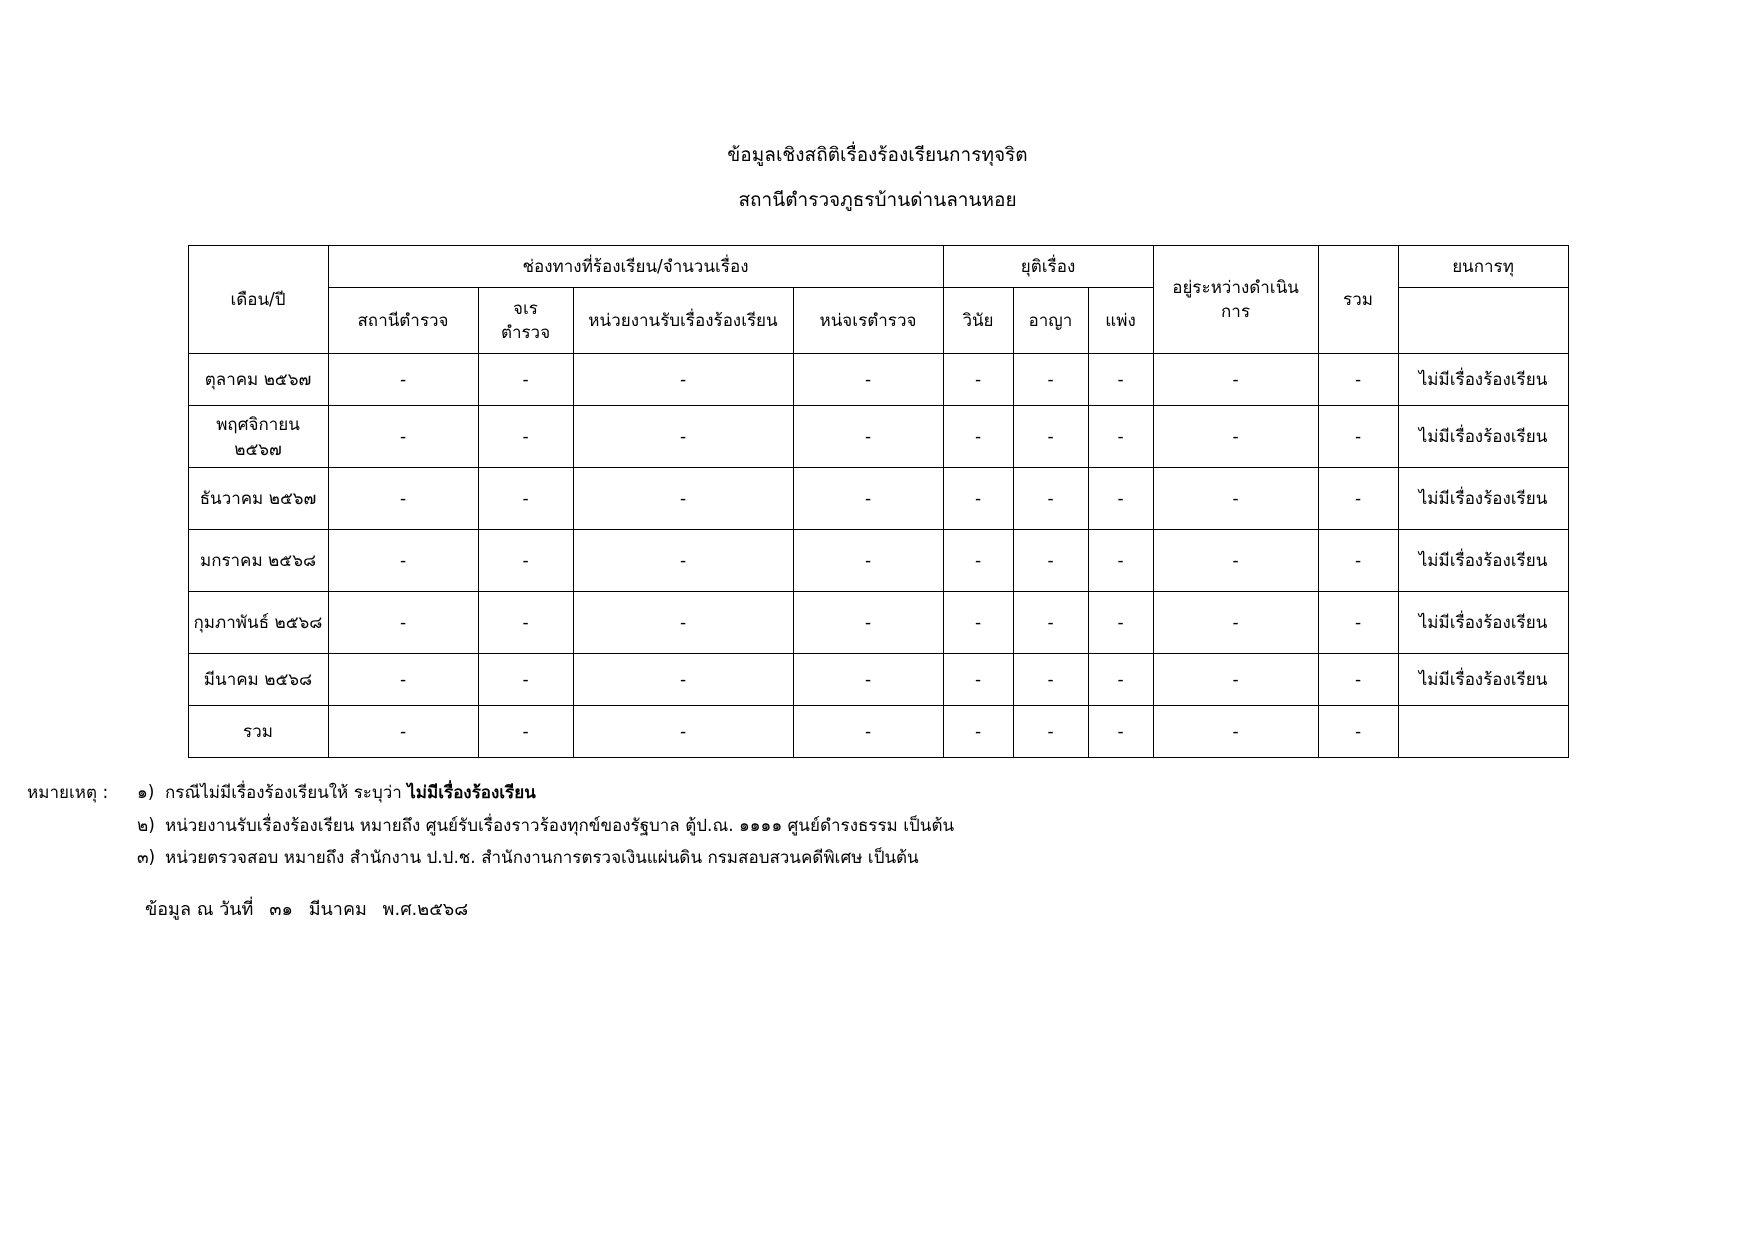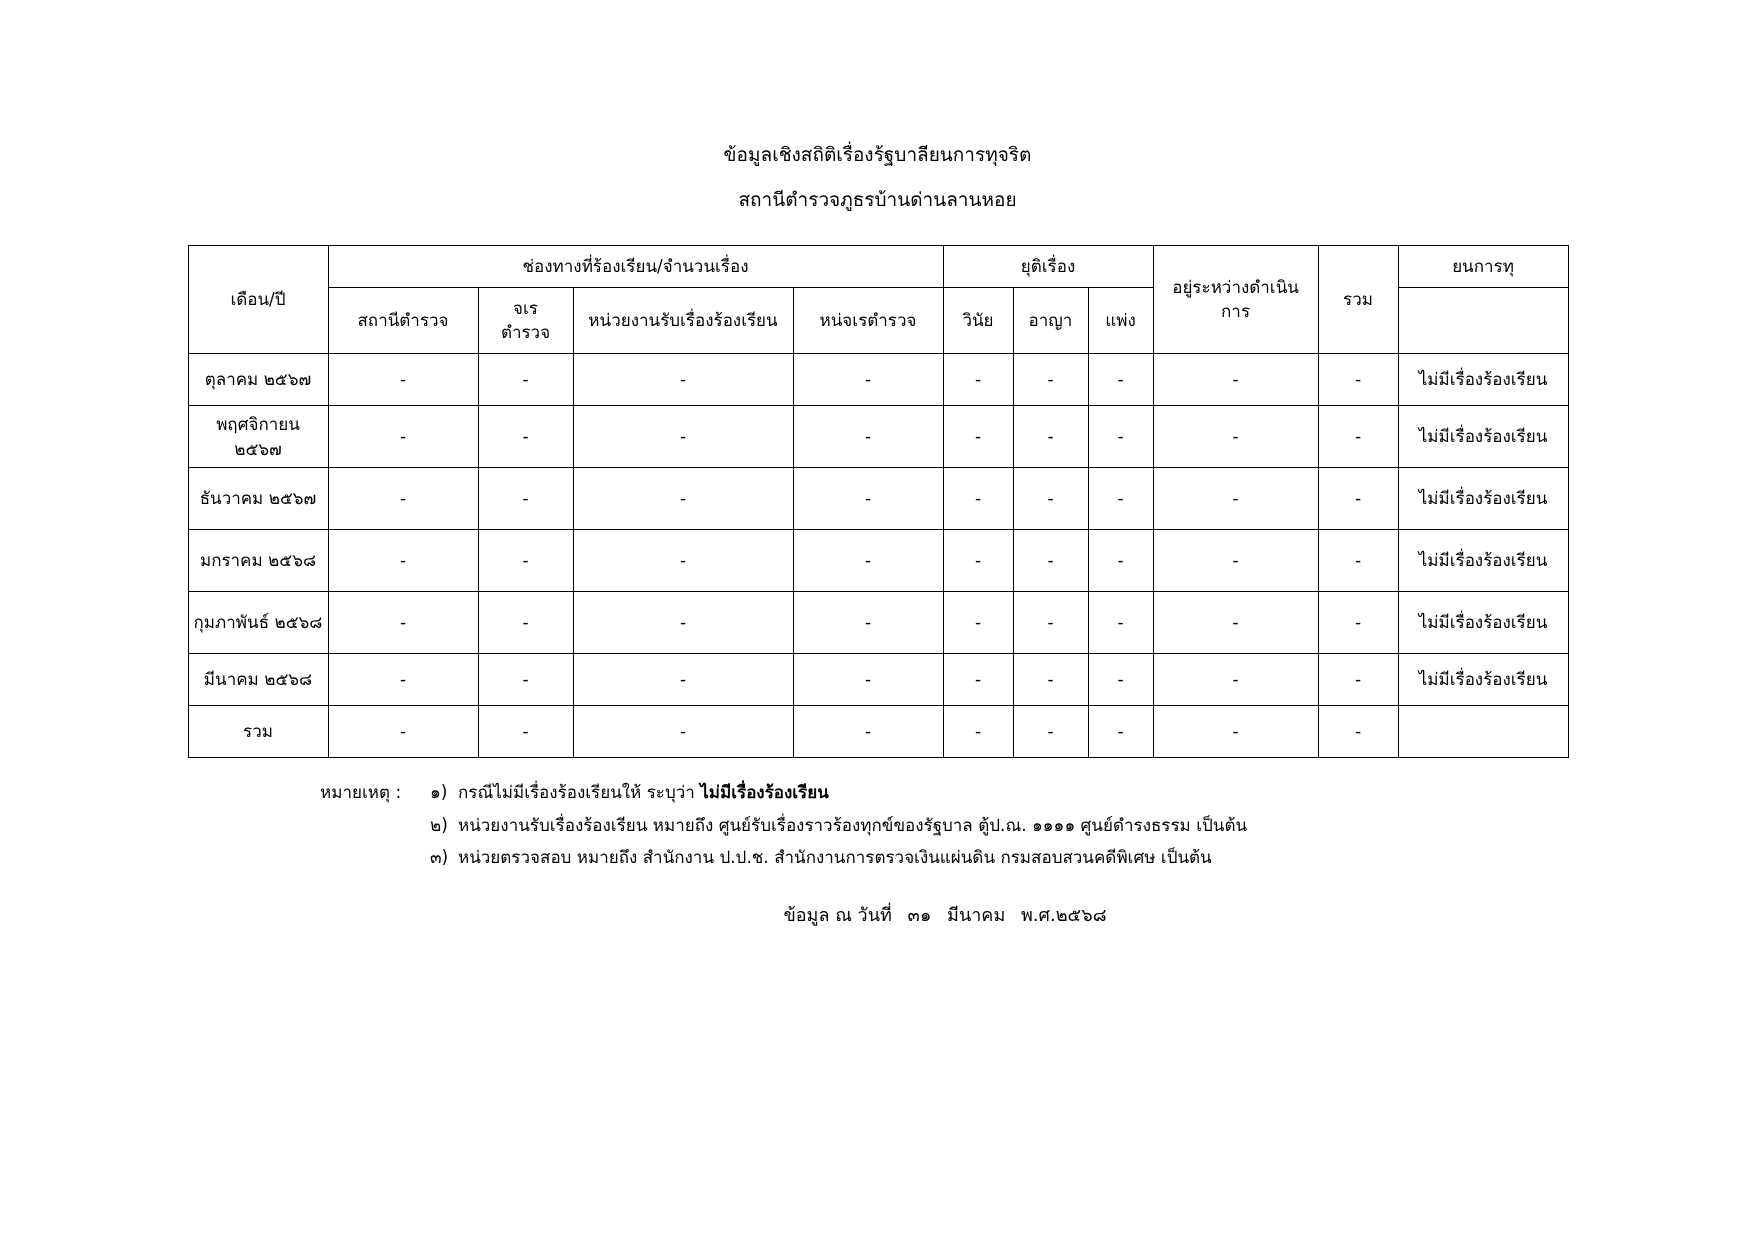--- a/index.html
+++ b/index.html
@@ -62,56 +62,55 @@
   }
   .cell-note {
     font-size: 17px;
     white-space: nowrap;
   }
   tbody tr { height: 52px; }
   tbody tr.two-line { height: 62px; }
 
   .notes {
     margin-top: 18px;
-    padding-left: 320px;
     font-size: 17px;
     line-height: 1.9;
+    margin-left: 27px;
   }
   .notes .note-row {
     display: block;
   }
   .notes .note-head {
     display: inline-block;
     width: 110px;
   }
   .notes .note-num {
     display: inline-block;
     width: 28px;
   }
   .notes .indent {
     padding-left: 110px;
   }
   .bold {
     font-weight: bold;
   }
   .asof {
-    margin-top: 27px;
+    margin-top: 21px;
     padding-left: 145px;
     font-size: 18px;
-    text-align: center;
   }
   .asof span { margin-right: 10px; }
 </style>
 </head>
 <body>
 
 <div class="page">
 
   <div class="title-block">
-    <div class="title-line1">ข้อมูลเชิงสถิติเรื่องร้ฐบาลียนการทุจริต</div>
+    <div class="title-line1">ข้อมูลเชิงสถิติเรื่องร้องเรียนการทุจริต</div>
     <div class="title-line2">สถานีตำรวจภูธรบ้านด่านลานหอย</div>
   </div>
 
   <div class="table-wrap">
     <table class="stat">
       <colgroup>
         <col style="width:140px">
         <col style="width:150px">
         <col style="width:95px">
         <col style="width:220px">

